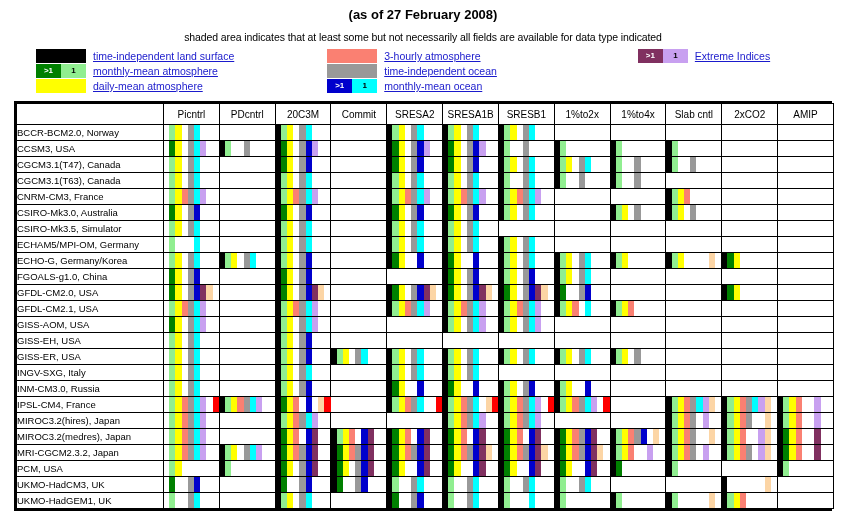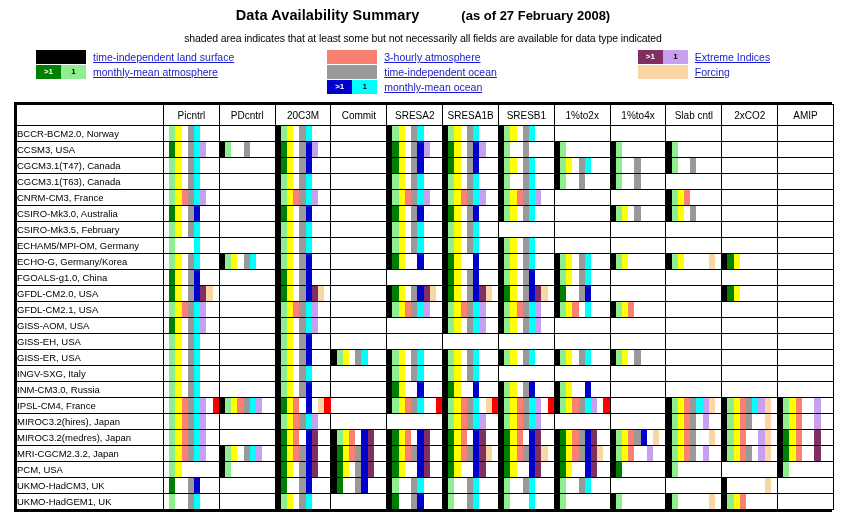--- a/index.html
+++ b/index.html
@@ -58,38 +58,41 @@
   td.cell{height:15px;background:#fff;}
   .stripes{display:flex;height:15px;width:100%;}
   .stripe{height:15px;}
 </style>
 </head>
 <body>
 
 <div class="page">
 
   <div class="title-row">
-    <span class="title-main">Data Availability Summary</span>
     <span class="title-date">(as of 27 February 2008)</span>
   </div>
 
   <div class="subtitle">shaded area indicates that at least some but not necessarily all fields are available for data type indicated</div>
 
   <div class="legend" id="legend">
       <div class="legend-col c1">
         <div class="legend-item">
           <div class="sw-single" style="background: rgb(0, 0, 0);"></div>
           <span class="legend-label">time-independent land surface</span>
         </div>
         <div class="legend-item">
           <div class="sw-wrap">
             <div class="sw" style="background: rgb(0, 128, 0); color: rgb(255, 255, 255);">&gt;1</div>
             <div class="sw" style="background: rgb(144, 238, 144); color: rgb(0, 0, 0);">1</div>
           </div>
           <span class="legend-label">monthly-mean atmosphere</span>
+        </div>
+        <div class="legend-item">
+          <div class="sw-single" style="background: rgb(255, 255, 0);"></div>
+          <span class="legend-label">daily-mean atmosphere </span>
         </div>
       </div>
       <div class="legend-col c2">
         <div class="legend-item">
           <div class="sw-single" style="background: rgb(250, 128, 114);"></div>
           <span class="legend-label">3-hourly atmosphere</span>
         </div>
         <div class="legend-item">
           <div class="sw-single" style="background: rgb(153, 153, 153);"></div>
           <span class="legend-label">time-independent ocean</span>
@@ -103,24 +106,20 @@
         </div>
       </div>
       <div class="legend-col c3">
         <div class="legend-item">
           <div class="sw-wrap">
             <div class="sw" style="background: rgb(128, 48, 96); color: rgb(255, 255, 255);">&gt;1</div>
             <div class="sw" style="background: rgb(200, 160, 240); color: rgb(0, 0, 0);">1</div>
           </div>
           <span class="legend-label">Extreme Indices</span>
         </div>
-        <div class="legend-item">
-          <div class="sw-single" style="background: rgb(252, 213, 165);"></div>
-          <span class="legend-label">Forcing</span>
-        </div>
       </div>
     </div>
 
   <div class="table-wrap">
     <table class="grid">
       <thead>
         <tr id="header-row">
           <th class="corner"></th>
         <th class="colhead">Picntrl</th>
             <th class="colhead">PDcntrl</th>
@@ -725,21 +724,21 @@
                 <div class="stripe" style="flex: 11 1 0px; background: transparent;"></div>
                 <div class="stripe" style="flex: 11 1 0px; background: transparent;"></div>
                 <div class="stripe" style="flex: 11 1 0px; background: transparent;"></div>
                 <div class="stripe" style="flex: 11 1 0px; background: transparent;"></div>
               </div>
             </td>
             <td class="cell"></td>
             <td class="cell"></td>
           </tr>
           <tr>
-            <td class="modelname">CSIRO-Mk3.5, February</td>
+            <td class="modelname">CSIRO-Mk3.5, Simulator</td>
             <td class="cell">
               <div class="stripes">
                 <div class="stripe" style="flex: 9 1 0px; background: transparent;"></div>
                 <div class="stripe" style="flex: 11 1 0px; background: rgb(144, 238, 144);"></div>
                 <div class="stripe" style="flex: 11 1 0px; background: rgb(255, 255, 0);"></div>
                 <div class="stripe" style="flex: 11 1 0px; background: transparent;"></div>
                 <div class="stripe" style="flex: 11 1 0px; background: rgb(153, 153, 153);"></div>
                 <div class="stripe" style="flex: 11 1 0px; background: rgb(0, 255, 255);"></div>
                 <div class="stripe" style="flex: 11 1 0px; background: transparent;"></div>
                 <div class="stripe" style="flex: 11 1 0px; background: transparent;"></div>

